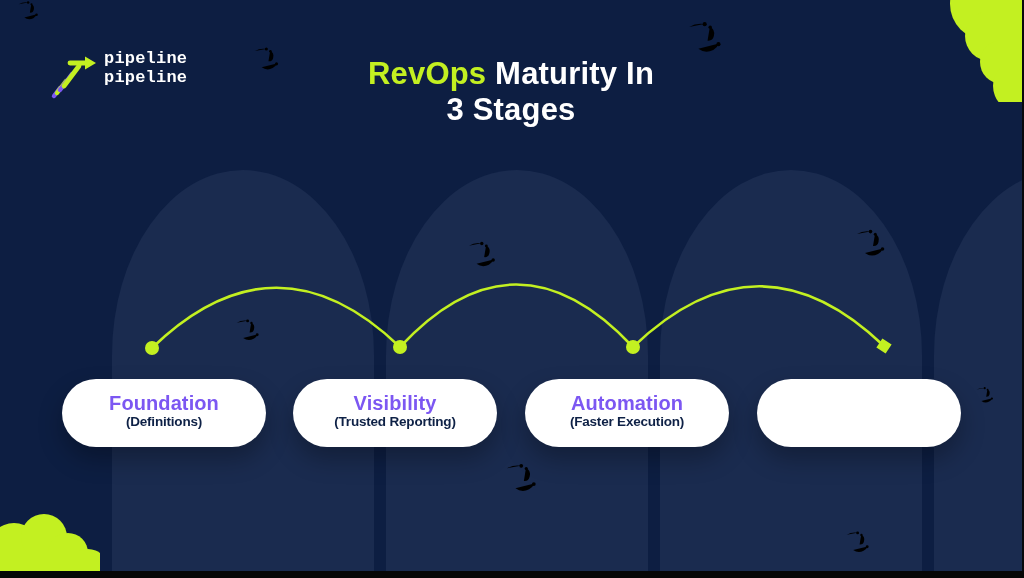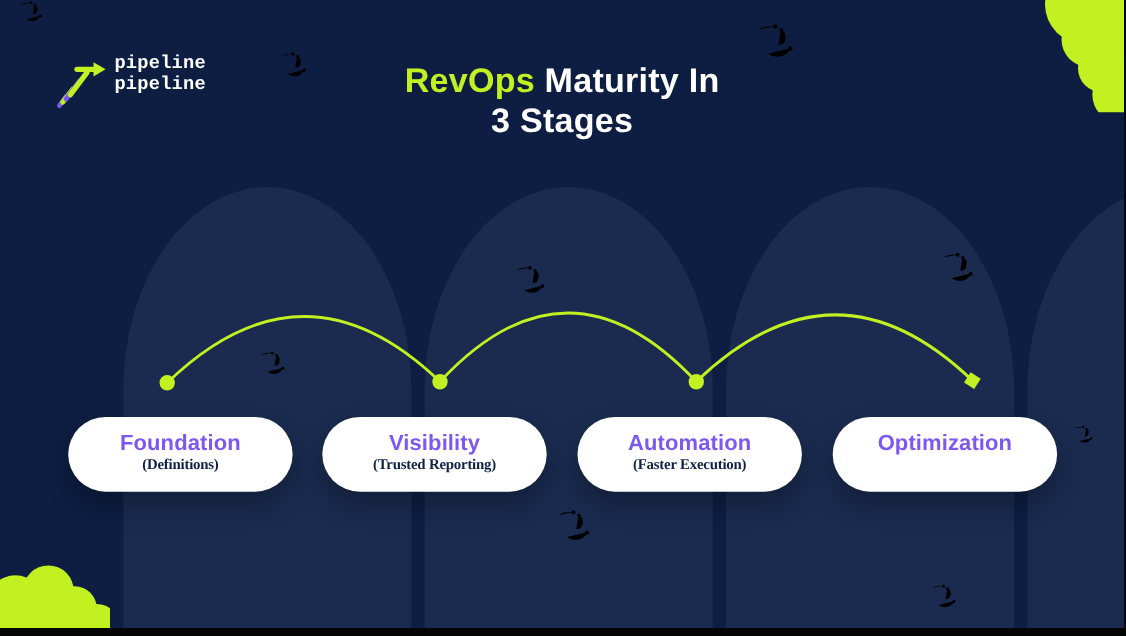--- a/index.html
+++ b/index.html
@@ -31,21 +31,21 @@
   .arc{stroke:var(--lime);stroke-width:2.6;fill:none;stroke-linecap:round;}
   .dot{fill:var(--lime);}
   
   .card{
     position:absolute;top:349px;width:204px;height:68px;background:var(--card_bg);
     border-radius:35px;text-align:center;box-sizing:border-box;padding-top:13px;
     box-shadow:0 12px 24px rgba(0,0,0,.28);
     margin-top:30px;
   }
   .card .stage-title{color:var(--purple);font-size:20px;font-weight:700;line-height:1.1;letter-spacing:.1px;}
-  .card .stage-sub{color:var(--subtitle_navy);font-size:13.5px;font-weight:700;line-height:1.25;letter-spacing:-.2px;font-family:Liberation Serif, serif;}
+  .card .stage-sub{color:var(--subtitle_navy);font-size:13.5px;font-weight:700;line-height:1.25;letter-spacing:-.2px;}
   .blob{position:absolute;}
   .blob *{fill:var(--lime);}
   .edge-right{position:absolute;right:0;top:0;width:2px;height:578px;background:#07090c;}
   .edge-bottom{position:absolute;left:0;bottom:0;width:1024px;height:7px;background:#060606;}
 </style>
 </head>
 <body>
 
 <div class="canvas">
   <div class="bg">
@@ -135,21 +135,20 @@
     </div>
     <div class="card" style="left:293px">
       <div class="stage-title">Visibility</div>
       <div class="stage-sub">(Trusted Reporting)</div>
     </div>
     <div class="card" style="left:525px">
       <div class="stage-title">Automation</div>
       <div class="stage-sub">(Faster Execution)</div>
     </div>
     <div class="card" style="left:757px">
-      <div class="stage-title">Optimization</div>
     </div>
 
     <svg class="blob" style="right:0;top:0;width:100px;height:102px" viewBox="0 0 100 102">
       <circle cx="64" cy="4" r="36"></circle>
       <circle cx="68" cy="36" r="25"></circle>
       <circle cx="80" cy="62" r="22"></circle>
       <circle cx="97" cy="86" r="26"></circle>
       <rect x="78" y="0" width="22" height="90"></rect>
       <rect x="60" y="0" width="40" height="18"></rect>
     </svg>

